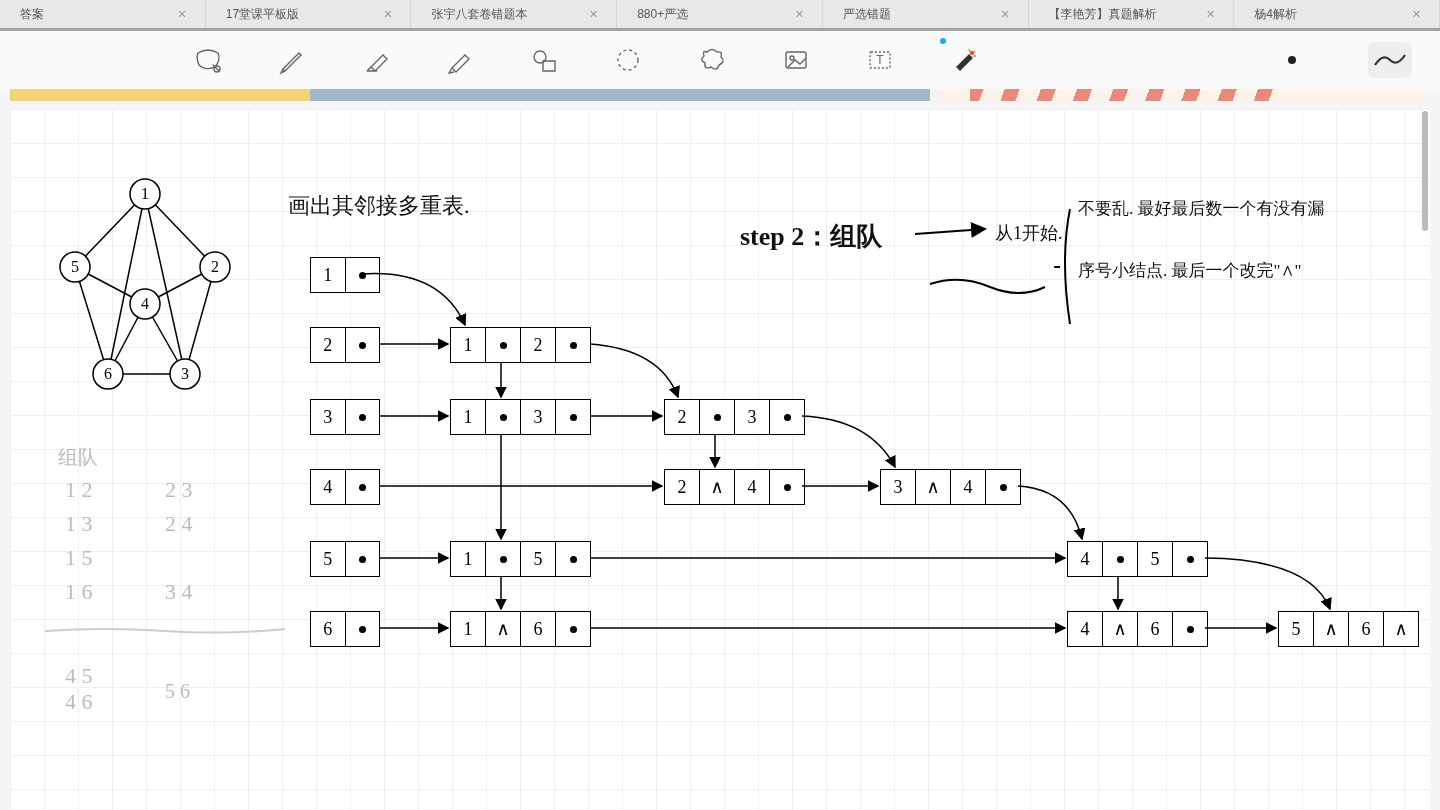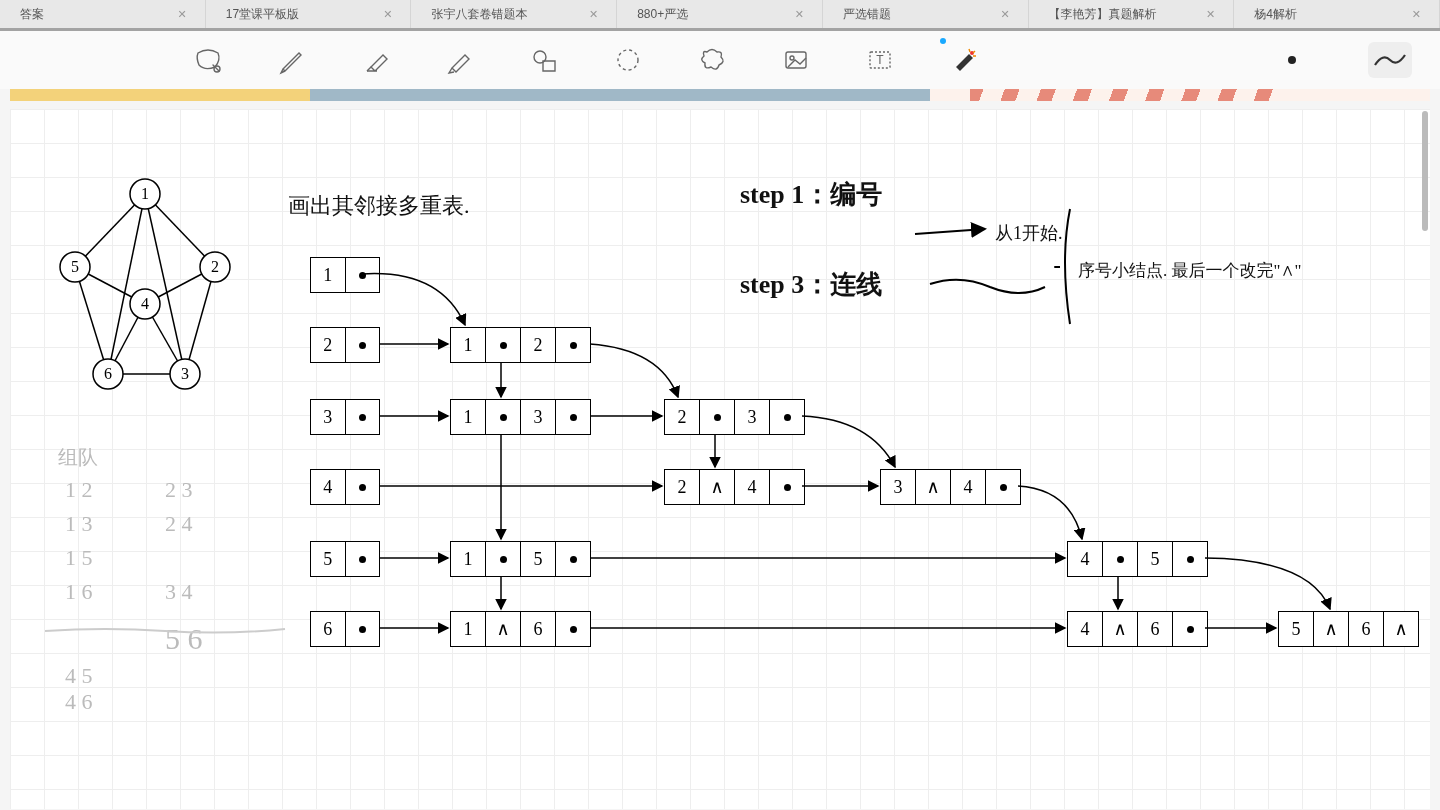--- a/index.html
+++ b/index.html
@@ -175,23 +175,23 @@
         <text x="65" y="159">5</text>
       <circle cx="135" cy="195" r="15"></circle>
         <text x="135" y="196">4</text>
       <circle cx="175" cy="265" r="15"></circle>
         <text x="175" y="266">3</text>
       <circle cx="98" cy="265" r="15"></circle>
         <text x="98" y="266">6</text>
     </svg>
 
     <div class="hw" style="left:278px;top:82px;font-size:22px">画出其邻接多重表.</div>
-    <div class="hw" style="left:730px;top:68px;font-size:26px;font-weight:bold">step 1：编号</div>
+    <div class="hw" style="left:730px;top:110px;font-size:26px;font-weight:bold">step 2：组队</div>
     <div class="hw" style="left:985px;top:112px;font-size:18px">从1开始.</div>
-    <div class="hw" style="left:730px;top:158px;font-size:26px;font-weight:bold">step 3：连线</div>
+    <div class="hw" style="left:1068px;top:88px;font-size:17px">不要乱. 最好最后数一个有没有漏</div>
     <div class="hw" style="left:1068px;top:150px;font-size:17px">序号小结点. 最后一个改完"∧"</div>
 
     <svg class="ink" width="1420" height="700">
       <defs>
           <marker id="ah" markerWidth="8" markerHeight="8" refX="7" refY="4" orient="auto">
             <path d="M0 0 L8 4 L0 8 Z" fill="#000"></path>
           </marker>
         </defs>
       <path d="M905 125 L975 120" stroke="#000" stroke-width="2" fill="none" marker-end="url(#ah)"></path>
       <path d="M920 175 Q950 165 980 178 Q1010 190 1035 178" stroke="#000" stroke-width="2" fill="none"></path>
@@ -200,21 +200,21 @@
 
     <div class="hw light" style="left:48px;top:335px;font-size:20px">组队</div>
     <div class="hw light" style="left:55px;top:368px;font-size:22px">1 2</div>
     <div class="hw light" style="left:155px;top:368px;font-size:22px">2 3</div>
     <div class="hw light" style="left:55px;top:402px;font-size:22px">1 3</div>
     <div class="hw light" style="left:155px;top:402px;font-size:22px">2 4</div>
     <div class="hw light" style="left:55px;top:436px;font-size:22px">1 5</div>
     <div class="hw light" style="left:55px;top:470px;font-size:22px">1 6</div>
     <div class="hw light" style="left:155px;top:470px;font-size:22px">3 4</div>
     <div class="hw light" style="left:55px;top:554px;font-size:22px">4 5</div>
-    <div class="hw light" style="left:155px;top:513px;font-size:30px">5 6</div>
+    <div class="hw light" style="left:155px;top:571px;font-size:20px">5 6</div>
     <div class="hw light" style="left:55px;top:580px;font-size:22px">4 6</div>
     <svg class="ink" width="260" height="20" style="left:35px;top:514px">
         <path d="M0 8 Q60 4 120 8 Q180 12 240 6" stroke="#ccc" stroke-width="2" fill="none"></path>
       </svg>
 
     <div class="vnode" style="left:300px;top:148px">
         <div class="c1">1</div>
         <div class="c2"></div>
       </div>
     <div class="vnode" style="left:300px;top:218px">

